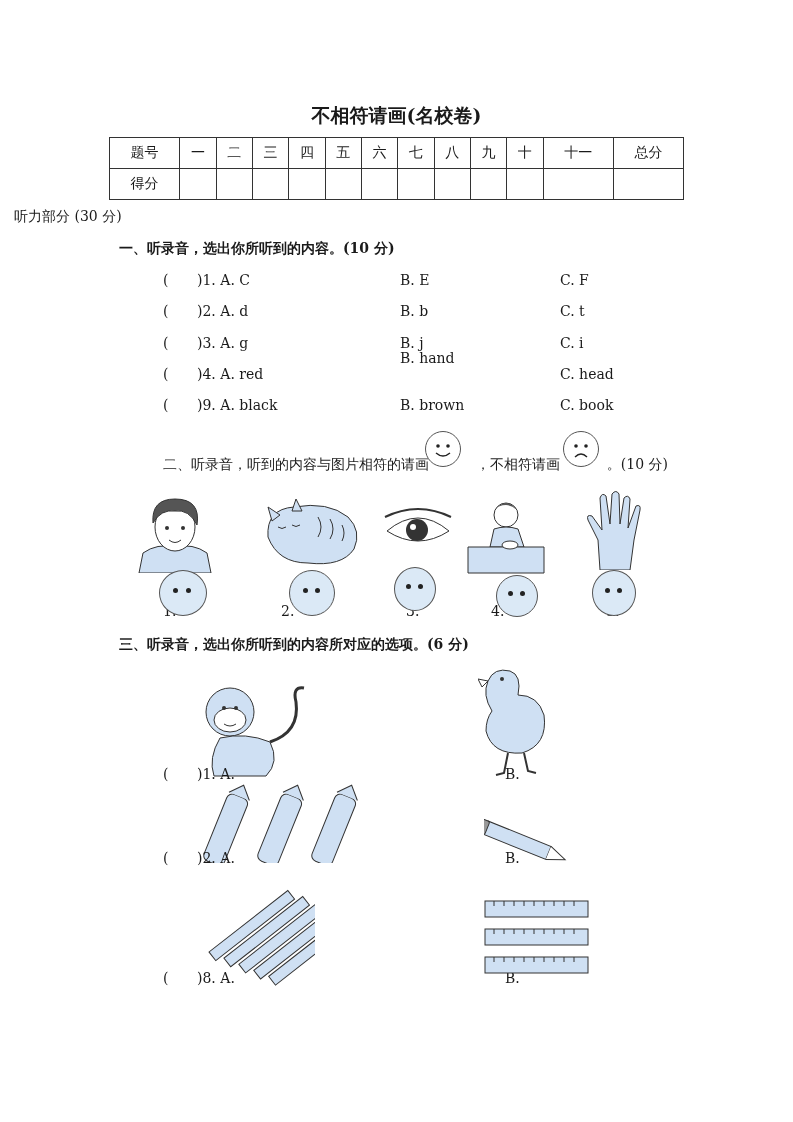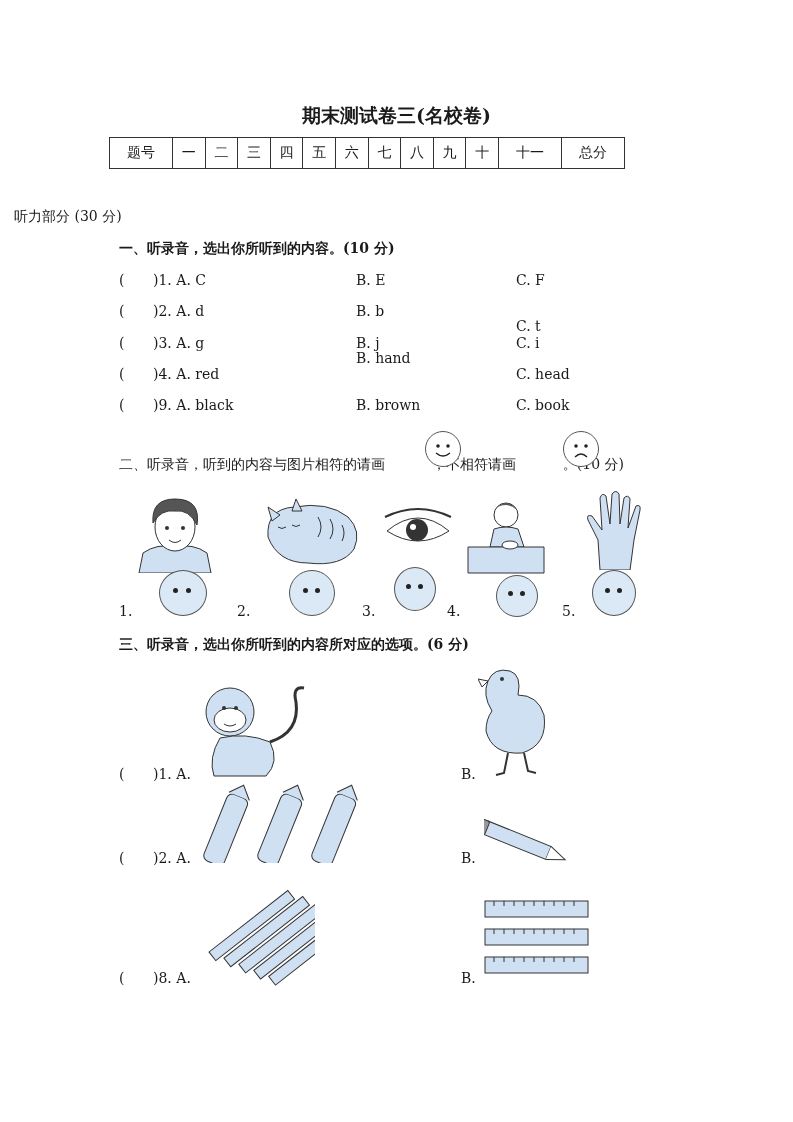--- a/index.html
+++ b/index.html
@@ -1,70 +1,85 @@
 <!DOCTYPE html>
 <html><head>
 <meta charset="utf-8">
 <style>
   html, body { margin:0; padding:0; background:#ffffff; }
   body { width:793px; height:1122px; position:relative; overflow:hidden;
          font-family:"DejaVu Serif","Liberation Serif",serif; color:#1a1a1a; }
   .abs { position:absolute; }
   .title { left:0; width:793px; top:103px; text-align:center; font-size:19px; font-weight:bold; }
-  table.score { position:absolute; left:109px; top:137px; width:516px; border-collapse:collapse; font-size:14px; }
+  table.score { position:absolute; left:109px; top:137px; width:575px; border-collapse:collapse; font-size:14px; }
   table.score td { border:1px solid #333; height:30px; text-align:center; padding:0; }
   .sub { left:0; width:793px; top:208px; text-align:left; font-size:14px;margin-left:14px; }
   .sec { left:119px; font-size:14px;font-weight:bold; }
-  .row { font-size:14px; }
+  .row { font-size:14px;margin-left:44px; }
   .paren { display:inline-block; width:34px; }
   .face { position:absolute; border-radius:50%; background:#dbe9f6; border:1.5px solid #555; }
   .face .eye { position:absolute; width:5px; height:5px; background:#222; border-radius:50%; }
   .smiley { position:absolute; width:34px; height:34px; border:1.2px solid #555; border-radius:50%; background:#fff; }
   .pic { position:absolute; }
 </style>
 </head>
 <body>
 
-<div class="abs title">期末测试卷三(名校卷)</div>
+<div class="abs title">不相符请画(名校卷)</div>
 
 <table class="score">
   <tbody>
       <tr>
     <td>题号</td>
     <td>一</td>
     <td>二</td>
     <td>三</td>
     <td>四</td>
     <td>五</td>
     <td>六</td>
     <td>七</td>
     <td>八</td>
     <td>九</td>
     <td>十</td>
     <td>十一</td>
     <td>总分</td>
   </tr>
+  <tr>
+    <td>得分</td>
+    <td></td>
+        <td></td>
+    <td></td>
+        <td></td>
+    <td></td>
+        <td></td>
+    <td></td>
+        <td></td>
+    <td></td>
+        <td></td>
+    <td></td>
+        <td></td>
+  </tr>
 </tbody>
   </table>
 
 <div class="abs sub">听力部分 (30 分)</div>
 
 <div class="abs sec" style="top:240px">一、听录音，选出你所听到的内容。(10 分)</div>
 
 <div class="abs row" style="left:119px;top:272px">
   <span class="paren">(</span><span>)1. A. C</span>
 </div>
 <div class="abs row" style="left:356px;top:272px">B. E</div>
 <div class="abs row" style="left:516px;top:272px">C. F</div>
 
 <div class="abs row" style="left:119px;top:303px">
   <span class="paren">(</span><span>)2. A. d</span>
 </div>
 <div class="abs row" style="left:356px;top:303px">B. b</div>
-<div class="abs row" style="left:516px;top:318px">C. t</div>
+<div class="abs row" style="left:516px;top:303px">C. t</div>
 
 <div class="abs row" style="left:119px;top:335px">
   <span class="paren">(</span><span>)3. A. g</span>
 </div>
 <div class="abs row" style="left:356px;top:335px">B. j</div>
 <div class="abs row" style="left:516px;top:335px">C. i</div>
 
 <div class="abs row" style="left:119px;top:366px">
   <span class="paren">(</span><span>)4. A. red</span>
 </div>

